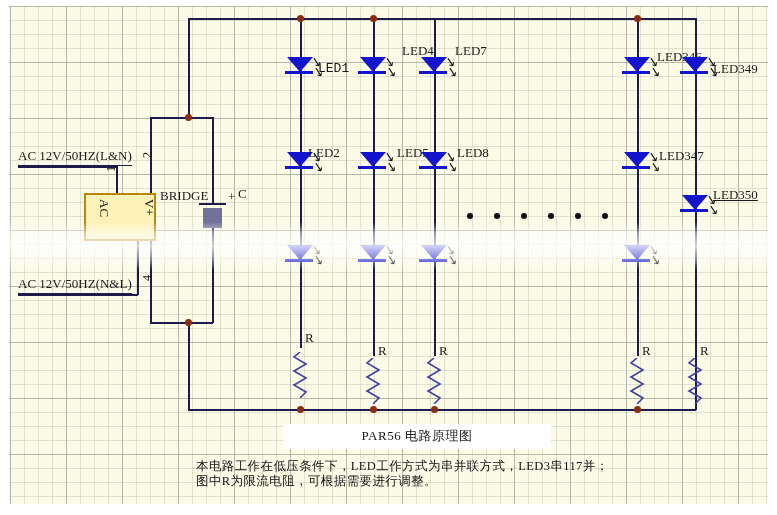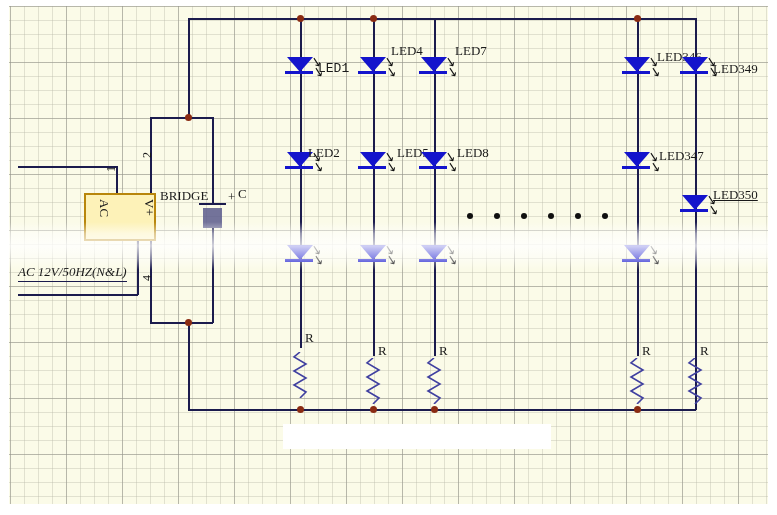--- a/index.html
+++ b/index.html
@@ -294,21 +294,22 @@
   <div class="node" style="left:300px; top:409px;"></div>
   <div class="node" style="left:373px; top:409px;"></div>
   <div class="node" style="left:434px; top:409px;"></div>
   <div class="node" style="left:637px; top:409px;"></div>
 
   <div id="bridge-body" style="left:84px; top:193px; width:72px; height:48px;"></div>
   <span class="vert-txt" style="left:96px; top:199px;">AC</span>
   <span class="vert-txt" style="left:141px; top:199px;">V+</span>
   <span class="plain-txt" style="left:160px; top:188px;">BRIDGE</span>
 
-  <span class="ac-label" style="left:18px; top:264px;font-style:italic;">AC 12V/50HZ(N&amp;L)</span>
+  <span class="ac-label" style="left:18px; top:148px;">AC 12V/50HZ(L&amp;N)</span>
+  <span class="ac-label" style="left:18px; top:276px;">AC 12V/50HZ(N&amp;L)</span>
   <span class="pin-num" style="left:104px; top:166px;">1</span>
   <span class="pin-num" style="left:140px; top:152px;">2</span>
   <span class="pin-num" style="left:140px; top:275px;">4</span>
 
   <div id="cap-plate" style="left:199px; top:203px; width:27px;"></div>
   <div id="cap-body" style="left:203px; top:208px; width:19px; height:20px;"></div>
   <span id="cap-plus" style="left:228px; top:189px;">+</span>
   <span id="cap-name" style="left:238px; top:186px;">C</span>
 
   <div class="led" style="left:300px; top:55px;">
@@ -318,21 +319,21 @@
     <span class="ray r2">↘</span>
   </div>
   <span class="led-label" style="left:318px; top:61px;font-family:Liberation Mono, monospace;">LED1</span>
 
   <div class="led" style="left:373px; top:55px;">
     <div class="tri"></div>
     <div class="bar"></div>
     <span class="ray r1">↘</span>
     <span class="ray r2">↘</span>
   </div>
-  <span class="led-label" style="left:391px; top:43px;text-align:right;">LED4</span>
+  <span class="led-label" style="left:402px; top:43px;text-align:right;">LED4</span>
 
   <div class="led" style="left:434px; top:55px;">
     <div class="tri"></div>
     <div class="bar"></div>
     <span class="ray r1">↘</span>
     <span class="ray r2">↘</span>
   </div>
   <span class="led-label" style="left:455px; top:43px;">LED7</span>
 
   <div class="led" style="left:637px; top:55px;">
@@ -454,20 +455,25 @@
   <span class="res-label" style="left:642px; top:343px;">R</span>
 
   <div class="res" style="left:695px; top:358px;">
     <svg width="16" height="46" viewBox="0 0 16 46">
       <polyline points="8,0 2,5 14,12 2,19 14,26 2,33 14,40 8,46" fill="none" stroke="#4040a0" stroke-width="1.6"></polyline>
     </svg>
   </div>
   <span class="res-label" style="left:700px; top:343px;">R</span>
 
   <div id="banner"></div>
-
+  <div id="title-text">PAR56 电路原理图</div>
+
+  <div id="note-block">
+    <div>本电路工作在低压条件下，LED工作方式为串并联方式，LED3串117并；</div>
+    <div>图中R为限流电阻，可根据需要进行调整。</div>
+  </div>
 
   <div class="frame-edge" id="edge-t"></div>
   <div class="frame-edge" id="edge-b"></div>
   <div class="frame-edge" id="edge-l"></div>
   <div class="frame-edge" id="edge-r"></div>
 
 </div>
 
 </body></html>

